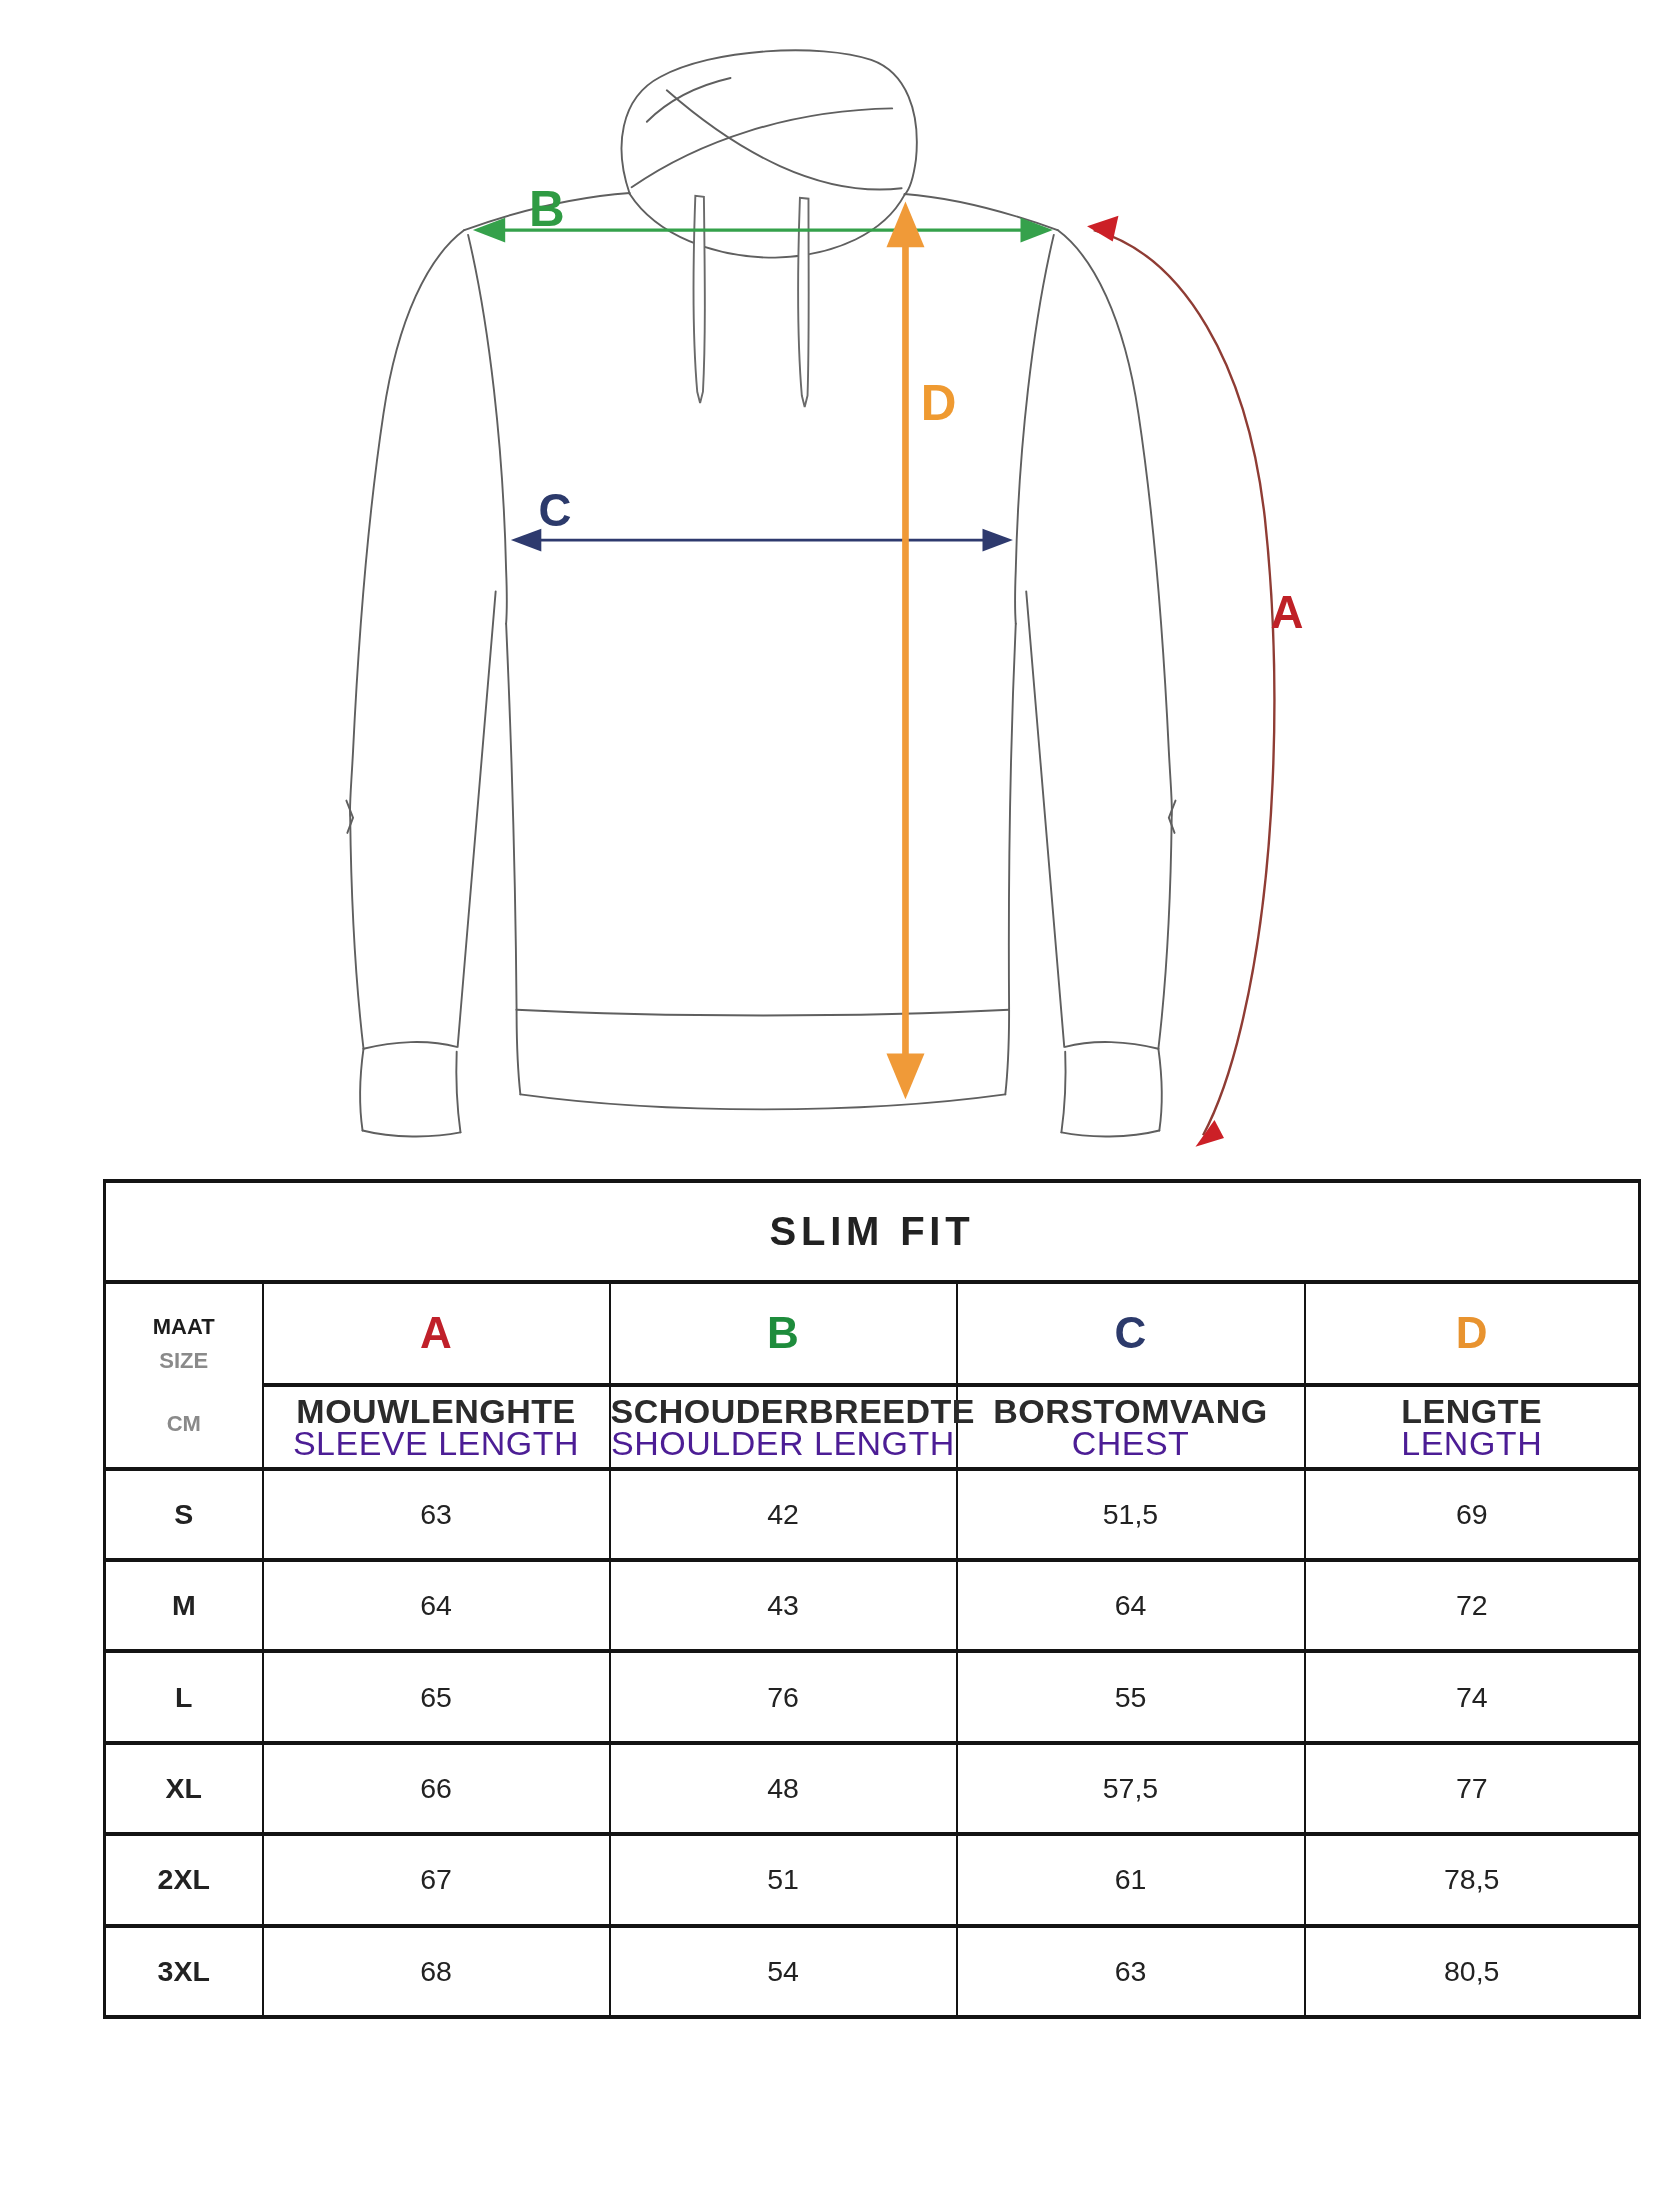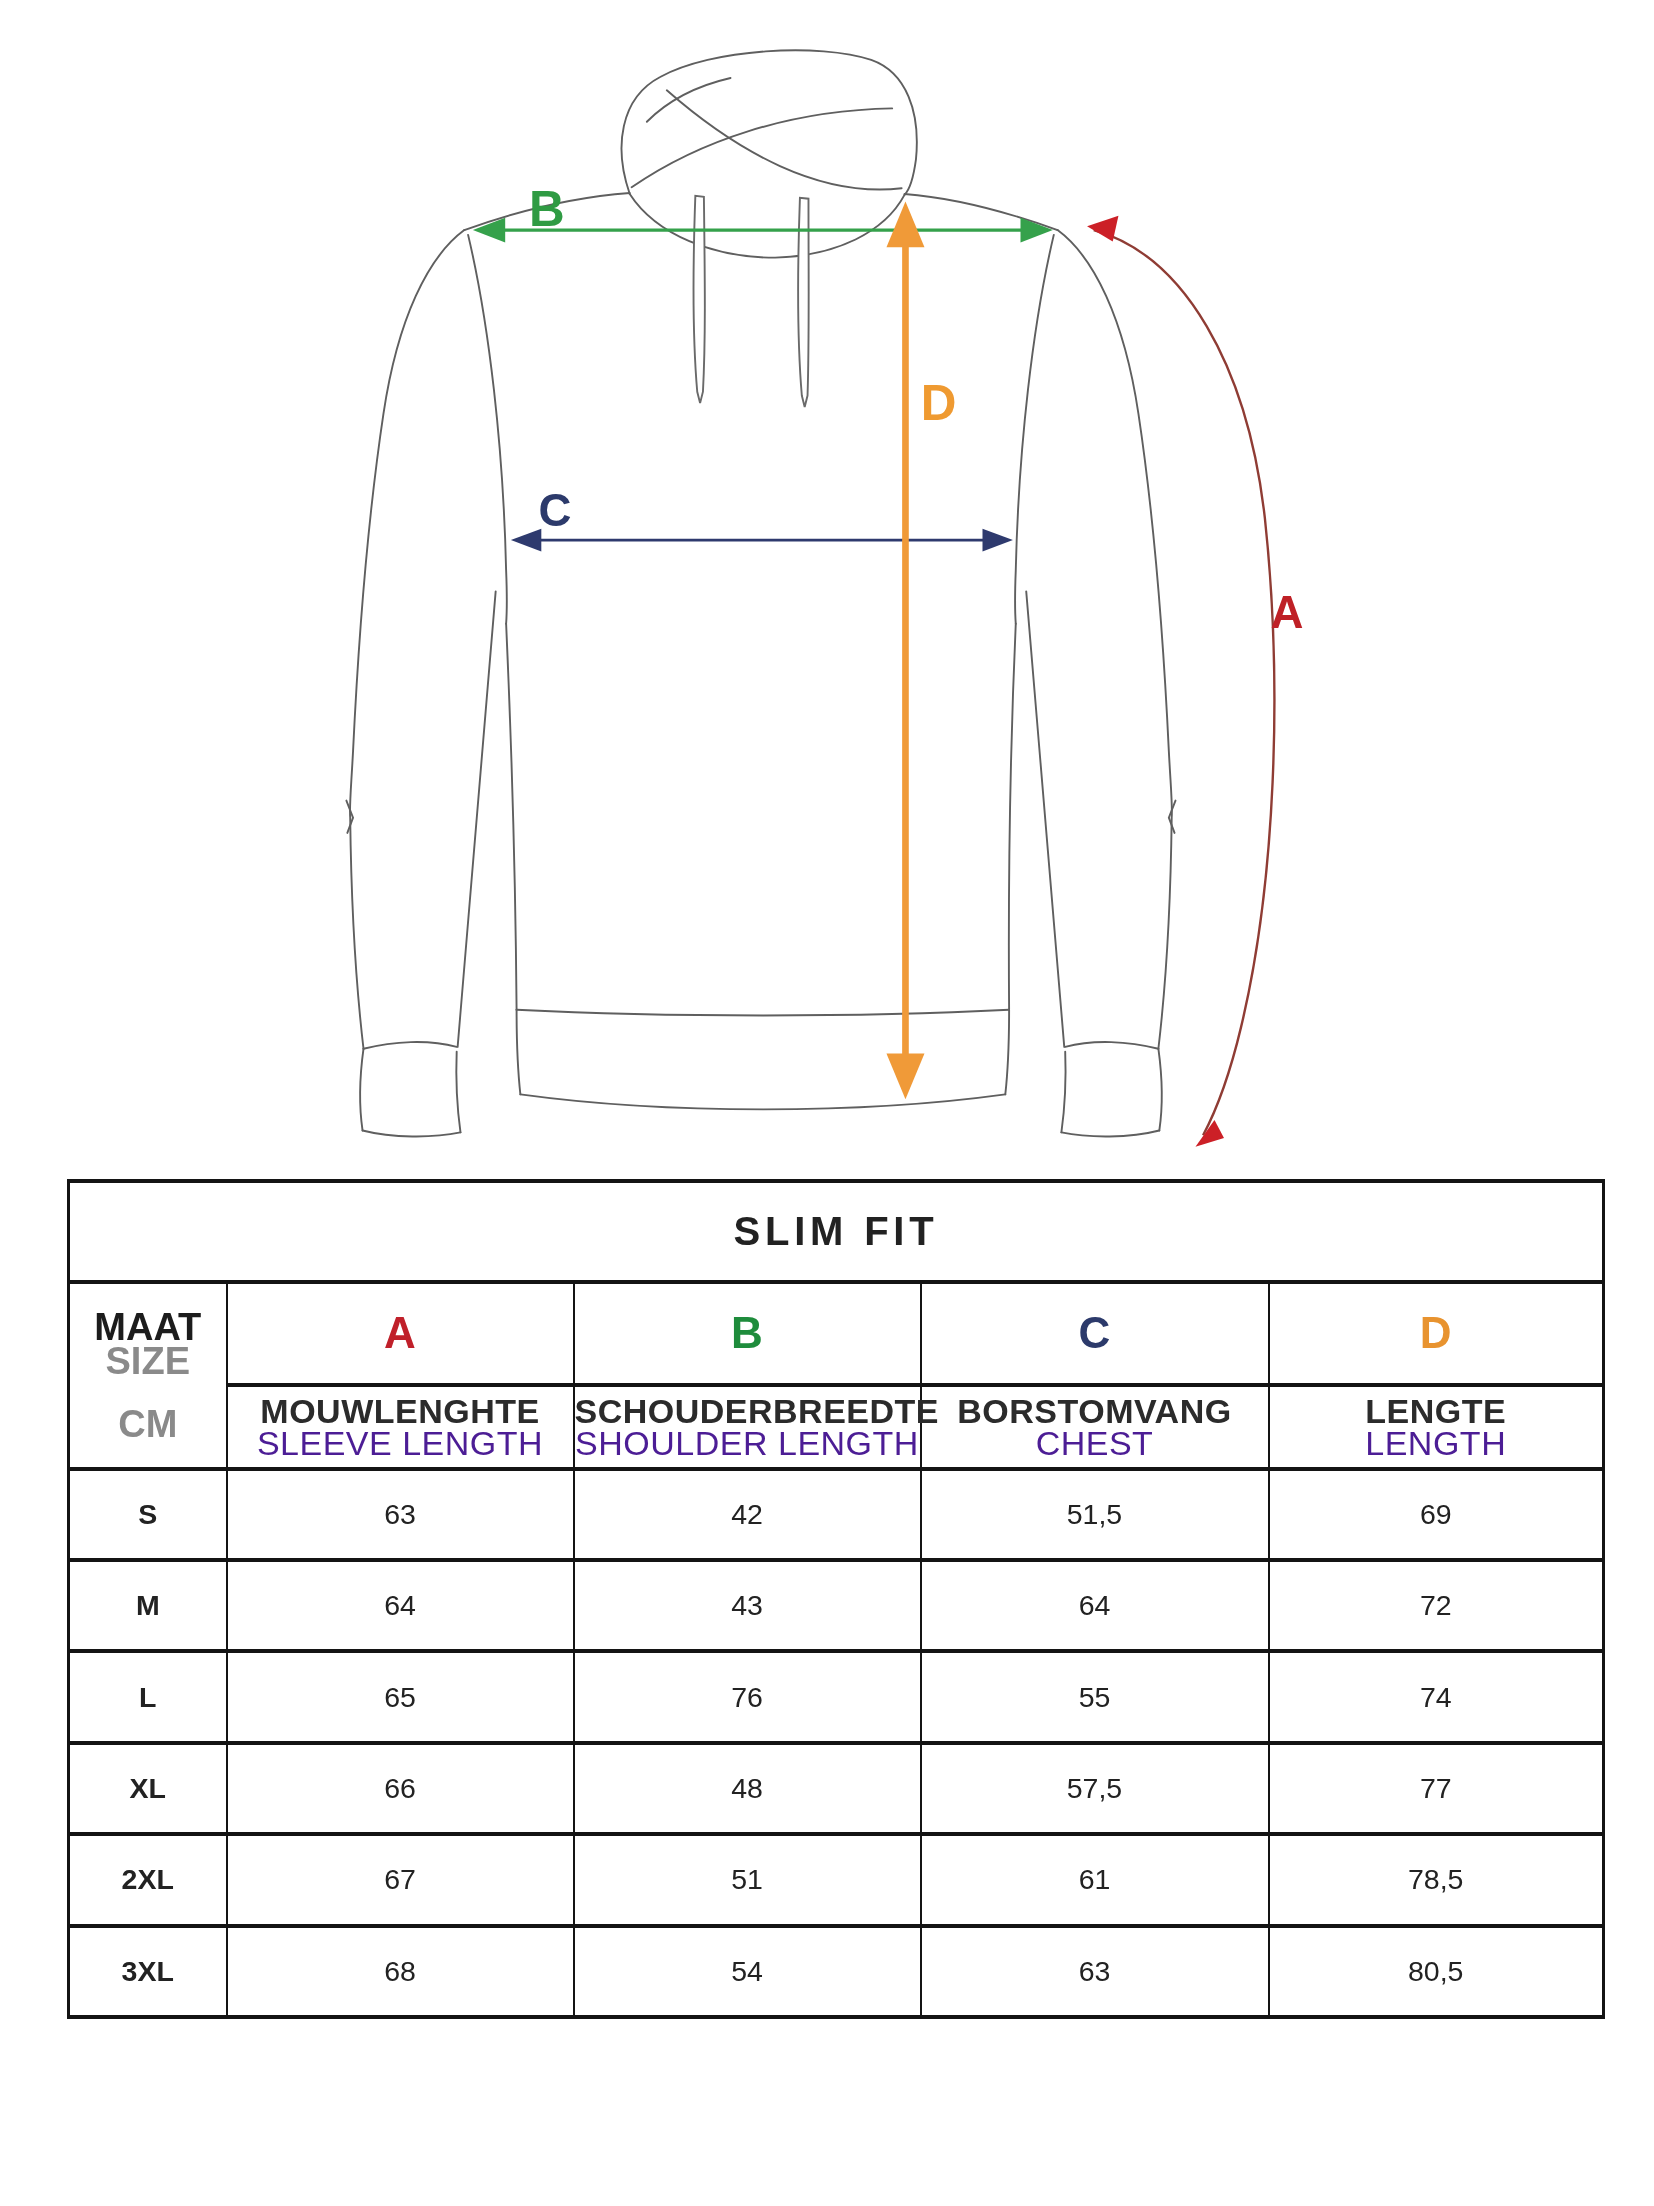--- a/index.html
+++ b/index.html
@@ -7,32 +7,32 @@
     position:relative;width:1655px;height:2207px;background:#ffffff;
     font-family:"Liberation Sans",sans-serif;overflow:hidden;
   }
   #garment{position:absolute;left:0;top:0;width:1655px;height:1179px;}
   #garment svg{display:block;width:100%;height:100%;}
   .dim-label{font-family:"Liberation Sans",sans-serif;font-weight:bold;}
 
   #size-table-wrap{position:absolute;left:67px;top:1179px;width:1535px;height:840px;}
   table.size-table{
     width:100%;height:100%;border-collapse:collapse;table-layout:fixed;
-    border:3.8px solid #141414;background:#ffffff;
+    border:3.8px solid #141414;background:#ffffff;margin-left:36px;
   }
   table.size-table td{
     border:2.9px solid #141414;border-top-width:4.8px;border-bottom-width:4.8px;
     text-align:center;vertical-align:middle;padding:0;color:#222222;
   }
   td.title-cell{
     height:92px;font-size:40px;font-weight:bold;letter-spacing:4.8px;color:#1c1c1c;
   }
   td.letter-cell{height:94px;font-size:44px;font-weight:bold;}
   td.size-head-cell{vertical-align:middle;}
-  .size-head-inner{display:flex;flex-direction:column;align-items:center;line-height:34px;font-size:38px;}
+  .size-head-inner{display:flex;flex-direction:column;align-items:center;line-height:34px;font-size:22px;}
   .size-head-inner .l1{color:#1c1c1c;font-weight:bold;}
   .size-head-inner .l2{color:#8a8a8a;font-weight:bold;text-align:right;}
   .size-head-inner .l3{color:#8a8a8a;font-weight:bold;margin-top:28.5px;}
   td.desc-cell{height:76px;}
   .desc-inner{line-height:32px;font-size:34px;letter-spacing:0.5px;}
   .desc-inner .nl{color:#2b2b2b;font-weight:bold;}
   .desc-inner .en{color:#4c1d95;font-weight:normal;}
   td.size-cell{font-size:28.5px;font-weight:bold;color:#262626;height:83px;}
   td.val-cell{font-size:28.5px;font-weight:normal;color:#262626;}
 </style>

